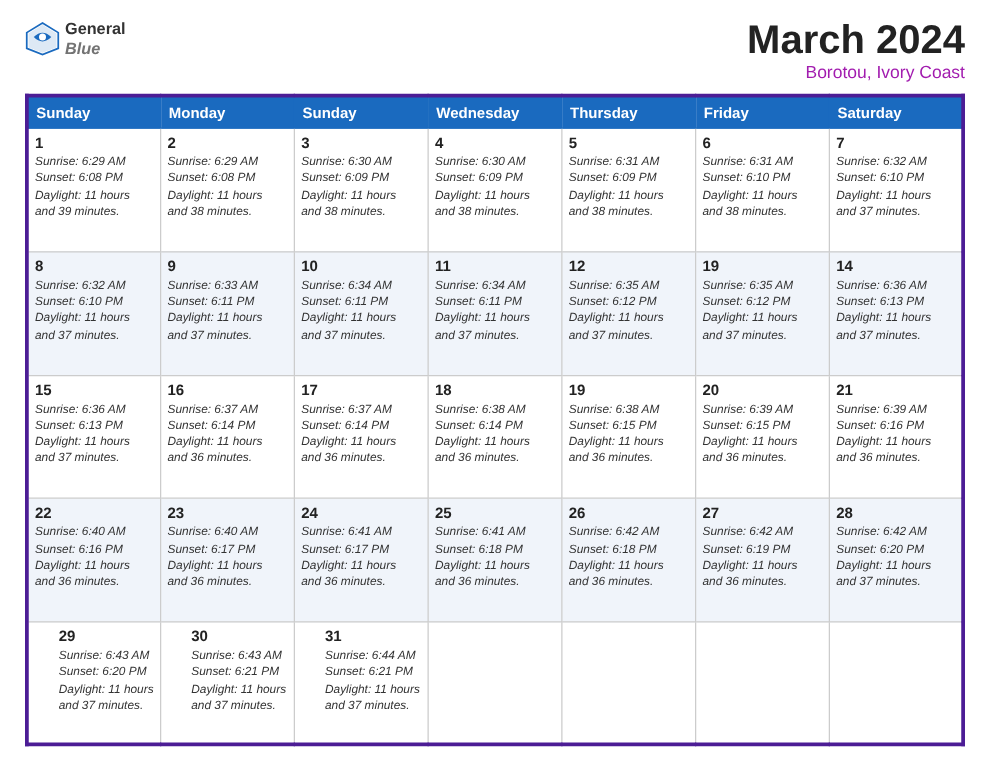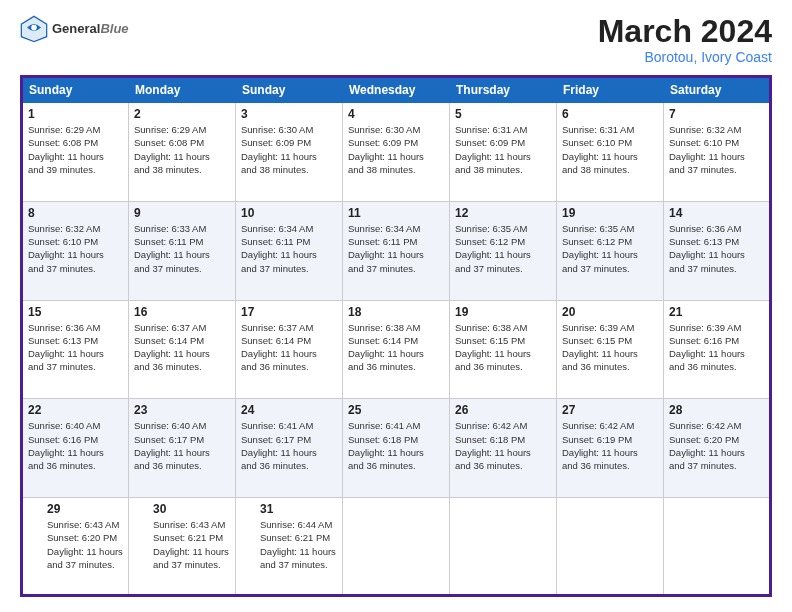--- a/index.html
+++ b/index.html
@@ -24,20 +24,21 @@
       align-items: flex-start;
       margin-bottom: 10px;
     }
     .logo {
       display: flex;
       align-items: center;
       gap: 4px;
     }
     .logo-text {
       display: flex;
+      flex-direction: column;
       font-size: 13px;
       font-weight: bold;
       line-height: 1.2;
     }
     .logo-general { color: #333; }
     .logo-blue { color: #737373; font-style: italic; }
     .logo-icon {
       width: 28px;
       height: 28px;
     }
@@ -45,21 +46,21 @@
       text-align: right;
     }
     .month-year {
       font-size: 32px;
       font-weight: bold;
       color: #222;
       line-height: 1;
     }
     .location {
       font-size: 14px;
-      color: #3b82f6;
+      color: #a21caf;
       margin-top: 2px;
     }
     .calendar {
       flex: 1;
       border: 3px solid #4c1d95;
       border-collapse: collapse;
       width: 100%;
       table-layout: fixed;
     }
     .calendar th {
@@ -85,20 +86,21 @@
       font-size: 12px;
       font-weight: bold;
       color: #222;
       display: block;
       margin-bottom: 2px;
     }
     .day-info {
       font-size: 9.5px;
       color: #333;
       line-height: 1.4;
+      font-style: italic;
     }
     .empty-cell {
       background: #fff !important;
     }
     .last-row td {
       height: 70px;
       padding-left: 24px;
     }
   </style>
 </head>

